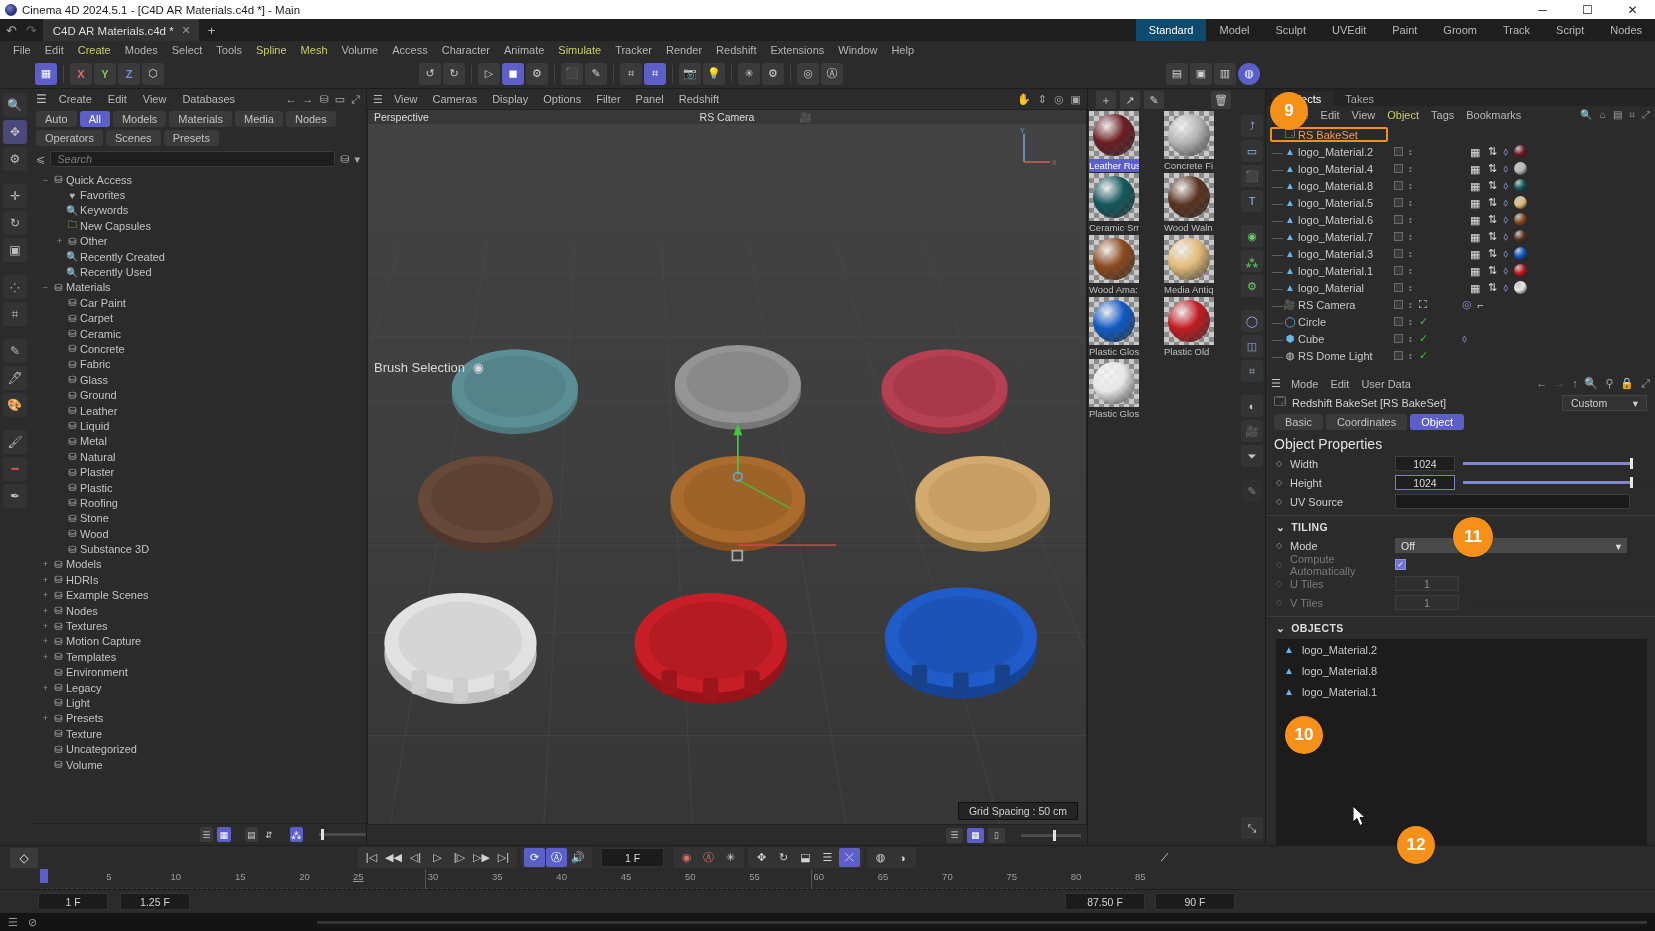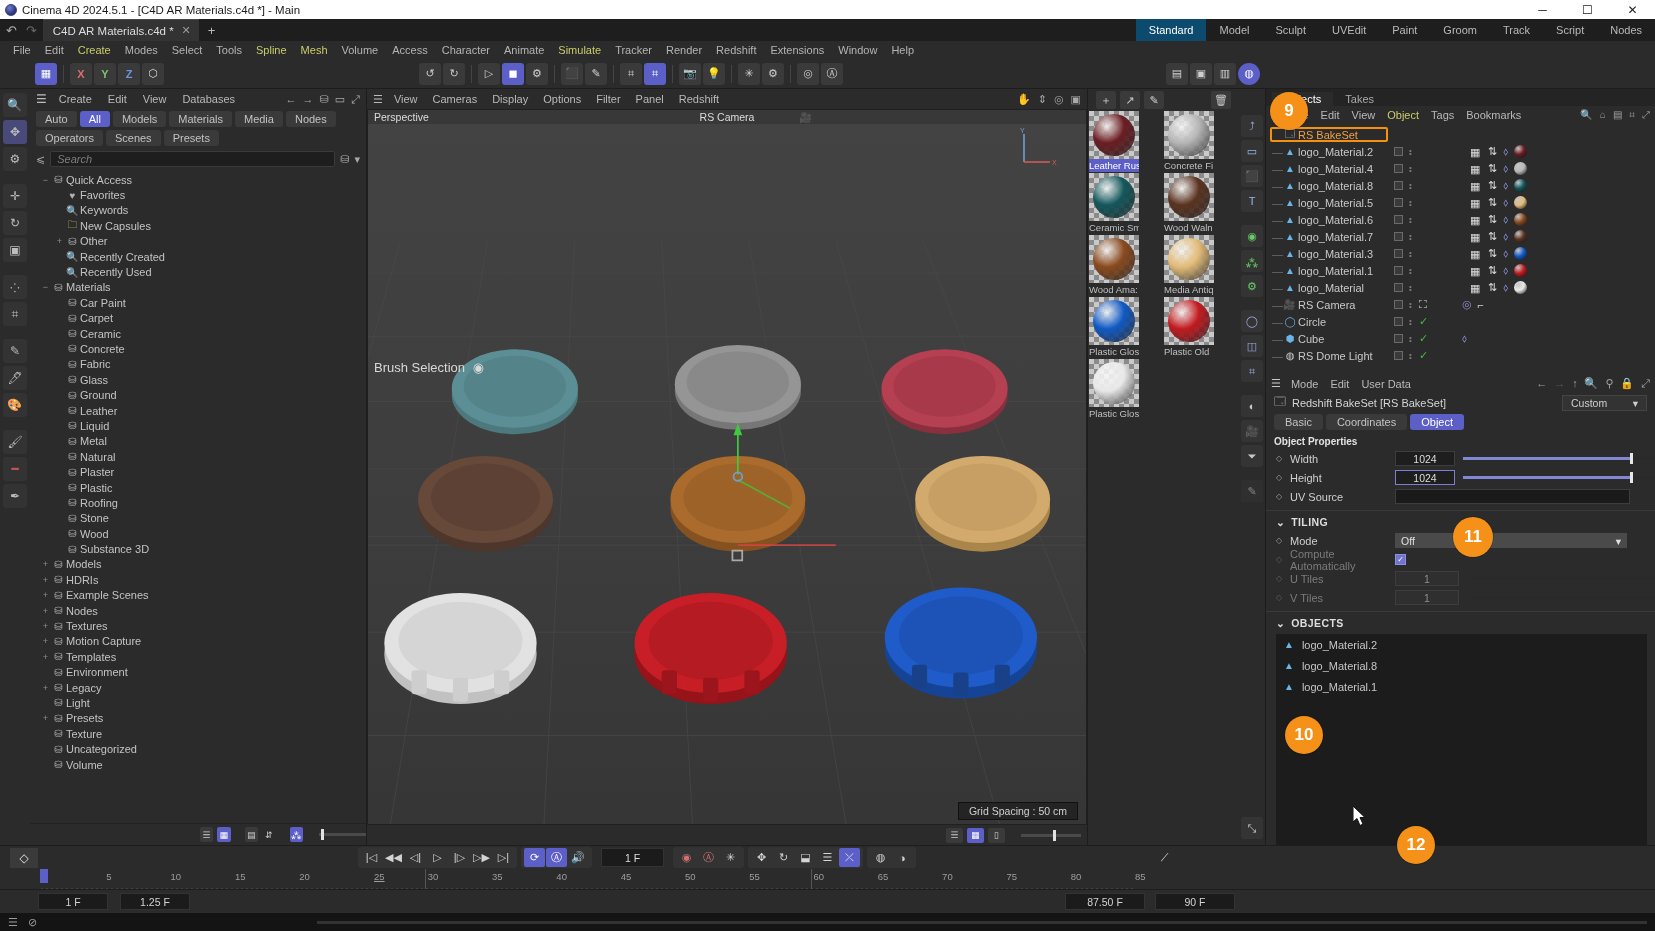--- a/index.html
+++ b/index.html
@@ -157,21 +157,21 @@
   .attr{ flex:1; display:flex; flex-direction:column; min-height:0; background:#2b2b2b;}
   .attr-head{ height:17px;display:flex;align-items:flex-end;padding-left:6px;background:#242424;}
   .attr-menu{ height:19px;display:flex;align-items:center;font-size:11px;padding:0 5px;}
   .attr-menu .mi{ padding:0 6px;color:#b9b9b9;}
   .attr-menu .right{ margin-left:auto;display:flex;gap:7px;color:#a0a0a0;font-size:11px;}
   .attr-obj{ height:19px;display:flex;align-items:center;gap:6px;padding:0 8px;font-size:11px;color:#d4d4d4;}
   .attr-obj .sel{ margin-left:auto;background:#333;border:1px solid #444;padding:1px 8px;font-size:10.5px;color:#cfcfcf;min-width:85px;display:flex;justify-content:space-between;}
   .attr-tabs{ display:flex;gap:3px;padding:2px 8px;}
   .atab{ padding:2px 11px;border-radius:3px;background:#3a3a3a;font-size:11px;color:#c2c2c2;}
   .atab.on{ background:#5b5fc7;color:#fff;}
-  .sect-title{ padding:4px 8px 2px;font-size:10px;color:#e2e2e2;font-weight:bold;}
+  .sect-title{ padding:4px 8px 2px;font-size:14px;color:#e2e2e2;font-weight:normal;}
   .prow{ height:19px;display:flex;align-items:center;font-size:11px;padding-left:10px;}
   .diamond{ width:14px;color:#9a9a9a;font-size:8px;}
   .plabel{ width:105px;color:#cfcfcf;}
   .plabel.dim{ color:#7b7b7b;}
   .pfield{ width:60px;height:15px;background:#1e1e1e;border:1px solid #3d3d3d;color:#dcdcdc;font-size:10.5px;display:flex;align-items:center;justify-content:center;}
   .pfield.focus{ border:1px solid #7b7fd0;}
   .pfield.wide{ width:235px; background:#1a1a1a;}
   .pslider{ flex:1;height:3px;background:#2a2a2a;margin:0 0 0 8px;position:relative;}
   .pslider .fill{ position:absolute;left:0;top:0;height:3px;background:#8287d4;}
   .pslider .knob{ position:absolute;top:-4px;width:3px;height:11px;background:#e6e6e6;}
@@ -1193,21 +1193,21 @@
     <div style="flex:1"></div>
     <div class="tcb" style="margin-right:480px">⟋</div>
   </div>
 
   <div class="ruler" id="ruler">
       <div class="tick" style="left: 42px;">1</div>
       <div class="tick" style="left: 106.294px;">5</div>
       <div class="tick" style="left: 170.588px;">10</div>
       <div class="tick" style="left: 234.882px;">15</div>
       <div class="tick" style="left: 299.176px;">20</div>
-      <div class="tick" style="left: 374px; text-decoration: underline;">25</div>
+      <div class="tick" style="left: 353px; text-decoration: underline;">25</div>
       <div class="tick" style="left: 427.765px;">30</div>
       <div class="tick" style="left: 492.059px;">35</div>
       <div class="tick" style="left: 556.353px;">40</div>
       <div class="tick" style="left: 620.647px;">45</div>
       <div class="tick" style="left: 684.941px;">50</div>
       <div class="tick" style="left: 749.235px;">55</div>
       <div class="tick" style="left: 813.529px;">60</div>
       <div class="tick" style="left: 877.824px;">65</div>
       <div class="tick" style="left: 942.118px;">70</div>
       <div class="tick" style="left: 1006.41px;">75</div>

